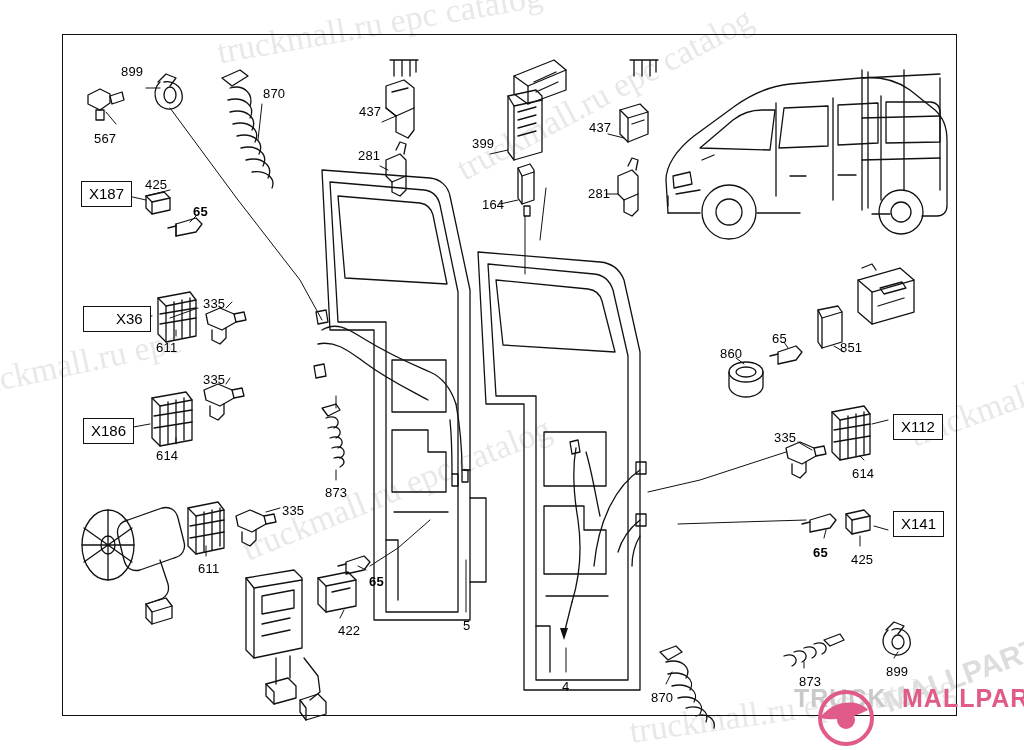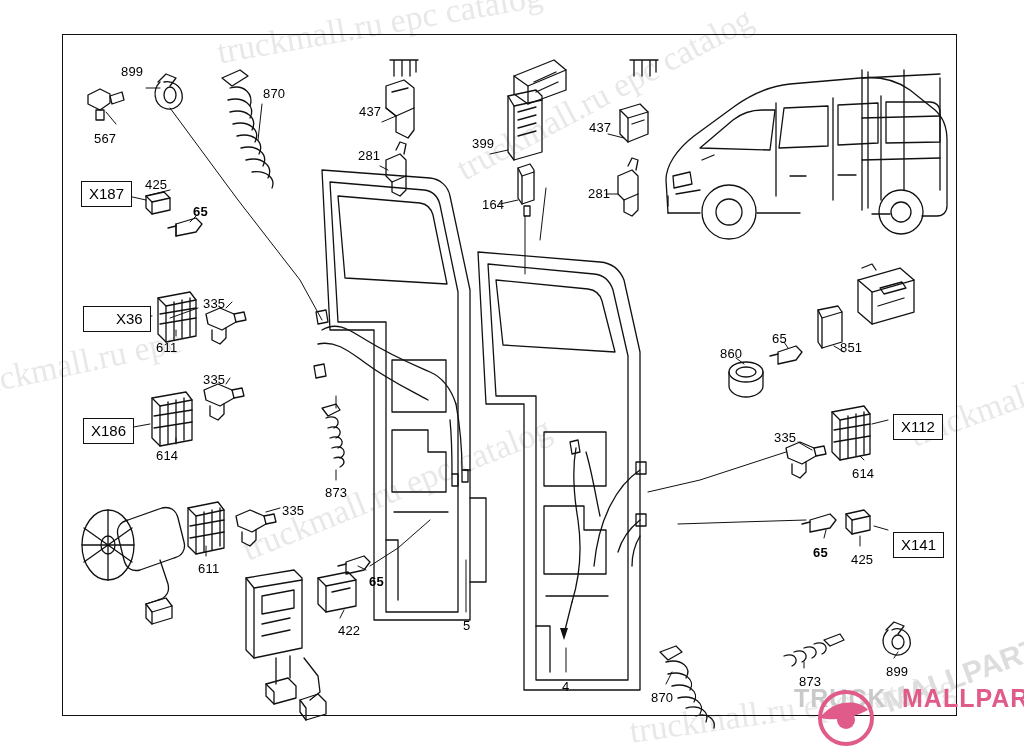--- a/index.html
+++ b/index.html
@@ -537,21 +537,21 @@
   <div class="label" style="left:840px; top:340px;">851</div>
   <div class="label" style="left:774px; top:430px;">335</div>
   <div class="label" style="left:852px; top:466px;">614</div>
   <div class="label" style="left:813px; top:545px; font-weight:bold;">65</div>
   <div class="label" style="left:851px; top:552px;">425</div>
 
   <div class="boxlabel" style="left:81px;  top:181px;">X187</div>
   <div class="boxlabel" style="left:83px;  top:306px;padding-left:32px;">X36</div>
   <div class="boxlabel" style="left:83px;  top:418px;">X186</div>
   <div class="boxlabel" style="left:893px; top:414px;">X112</div>
-  <div class="boxlabel" style="left:893px; top:532px;">X141</div>
+  <div class="boxlabel" style="left:893px; top:511px;">X141</div>
 
   <div id="brand">
     <div class="bt">TRUCK</div>
     <div class="bt2">MALLPARTS</div>
     <svg width="220" height="70" style="position:absolute;left:0;top:0;">
       <g transform="translate(52,40)">
         <circle cx="0" cy="0" r="26" fill="none" stroke="#e05a8a" stroke-width="4"></circle>
         <path d="M-26 0 C-14 -18 12 -20 22 -8 C10 -2 -6 4 -26 0 Z" fill="#e05a8a"></path>
         <circle cx="0" cy="2" r="9" fill="#e05a8a"></circle>
       </g>

